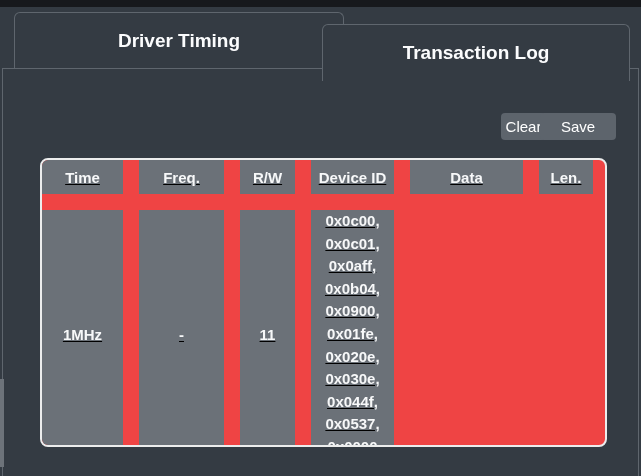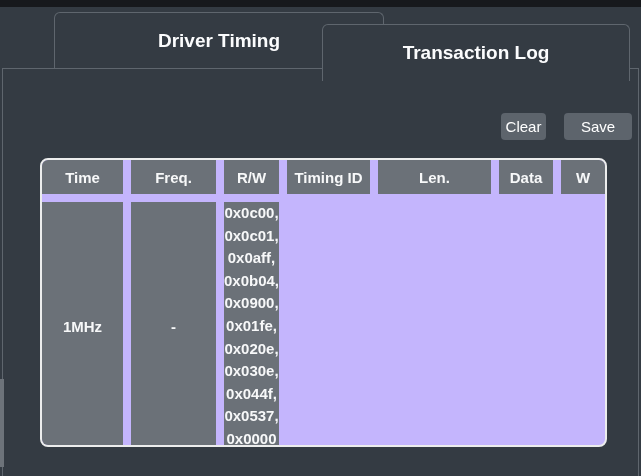--- a/index.html
+++ b/index.html
@@ -21,46 +21,47 @@
     border-right:1px solid #5f666e;
   }
   .tab {
     position:absolute; top:12px; box-sizing:border-box;
     border:1px solid #5f666e; border-bottom:none;
     border-radius:6px 6px 0 0;
     display:flex; align-items:center; justify-content:center;
     color:#fbfcfd; font-size:19px; font-weight:700;
     background:#343b43; cursor:default;
   }
-  .tab-driver  { left:14px;  width:330px; height:56px;margin-left:40px; }
+  .tab-driver  { left:14px;  width:330px; height:56px; }
   .tab-active  { left:322px; width:308px; height:57px; z-index:2;margin-top:12px; }
   .scroll-thumb {
     position:absolute; left:0; top:379px; width:4px; height:88px;
     background:#6d737a;
   }
   .btn {
     position:absolute; top:113px; height:27px; box-sizing:border-box;
     background:#5d646c; color:#ffffff; border:none; border-radius:4px;
     font-family:"Liberation Sans", sans-serif; font-size:15px;
     display:flex; align-items:center; justify-content:center;
     padding:2px; cursor:default;
   }
   .btn-clear { left:501px; width:45px; }
-  .btn-save  { left:564px; width:68px; }
+  .btn-save  { left:540px; width:76px; }
   .log-table {
     position:absolute; left:40px; top:158px; width:567px; height:289px;
     box-sizing:border-box;
     display:grid;
     grid-template-columns:81px 85px 55px 83px 113px 54px 1fr;
     grid-template-rows:34px 1fr;
-    gap:8px;
-    background:#c4b5fd;
+    gap:16px;
+    background:#ef4444;
     border:2px solid #eceded;
     border-radius:8px;
     overflow:hidden;
+    text-decoration:underline;
   }
   .cell {
     background:#6b7178; color:#f7f8f9;
     display:flex; align-items:center; justify-content:center;
     font-size:15px; font-weight:700;
     text-align:center;
   }
   .cell-data {
     flex-direction:column;
     white-space:pre-line;
@@ -84,27 +85,28 @@
 
 <div class="scroll-thumb"></div>
 
 <button class="btn btn-clear">Clear</button>
 <button class="btn btn-save">Save</button>
 
 <div class="log-table">
   <div class="cell">Time</div>
   <div class="cell">Freq.</div>
   <div class="cell">R/W</div>
-  <div class="cell">Timing ID</div>
+  <div class="cell">Device ID</div>
+  <div class="cell">Data</div>
   <div class="cell">Len.</div>
-  <div class="cell">Data</div>
 
   <div class="cell">W</div>
   <div class="cell">1MHz</div>
   <div class="cell">-</div>
+  <div class="cell">11</div>
   <div class="cell cell-data">0x0c00,
 0x0c01,
 0x0aff,
 0x0b04,
 0x0900,
 0x01fe,
 0x020e,
 0x030e,
 0x044f,
 0x0537,

